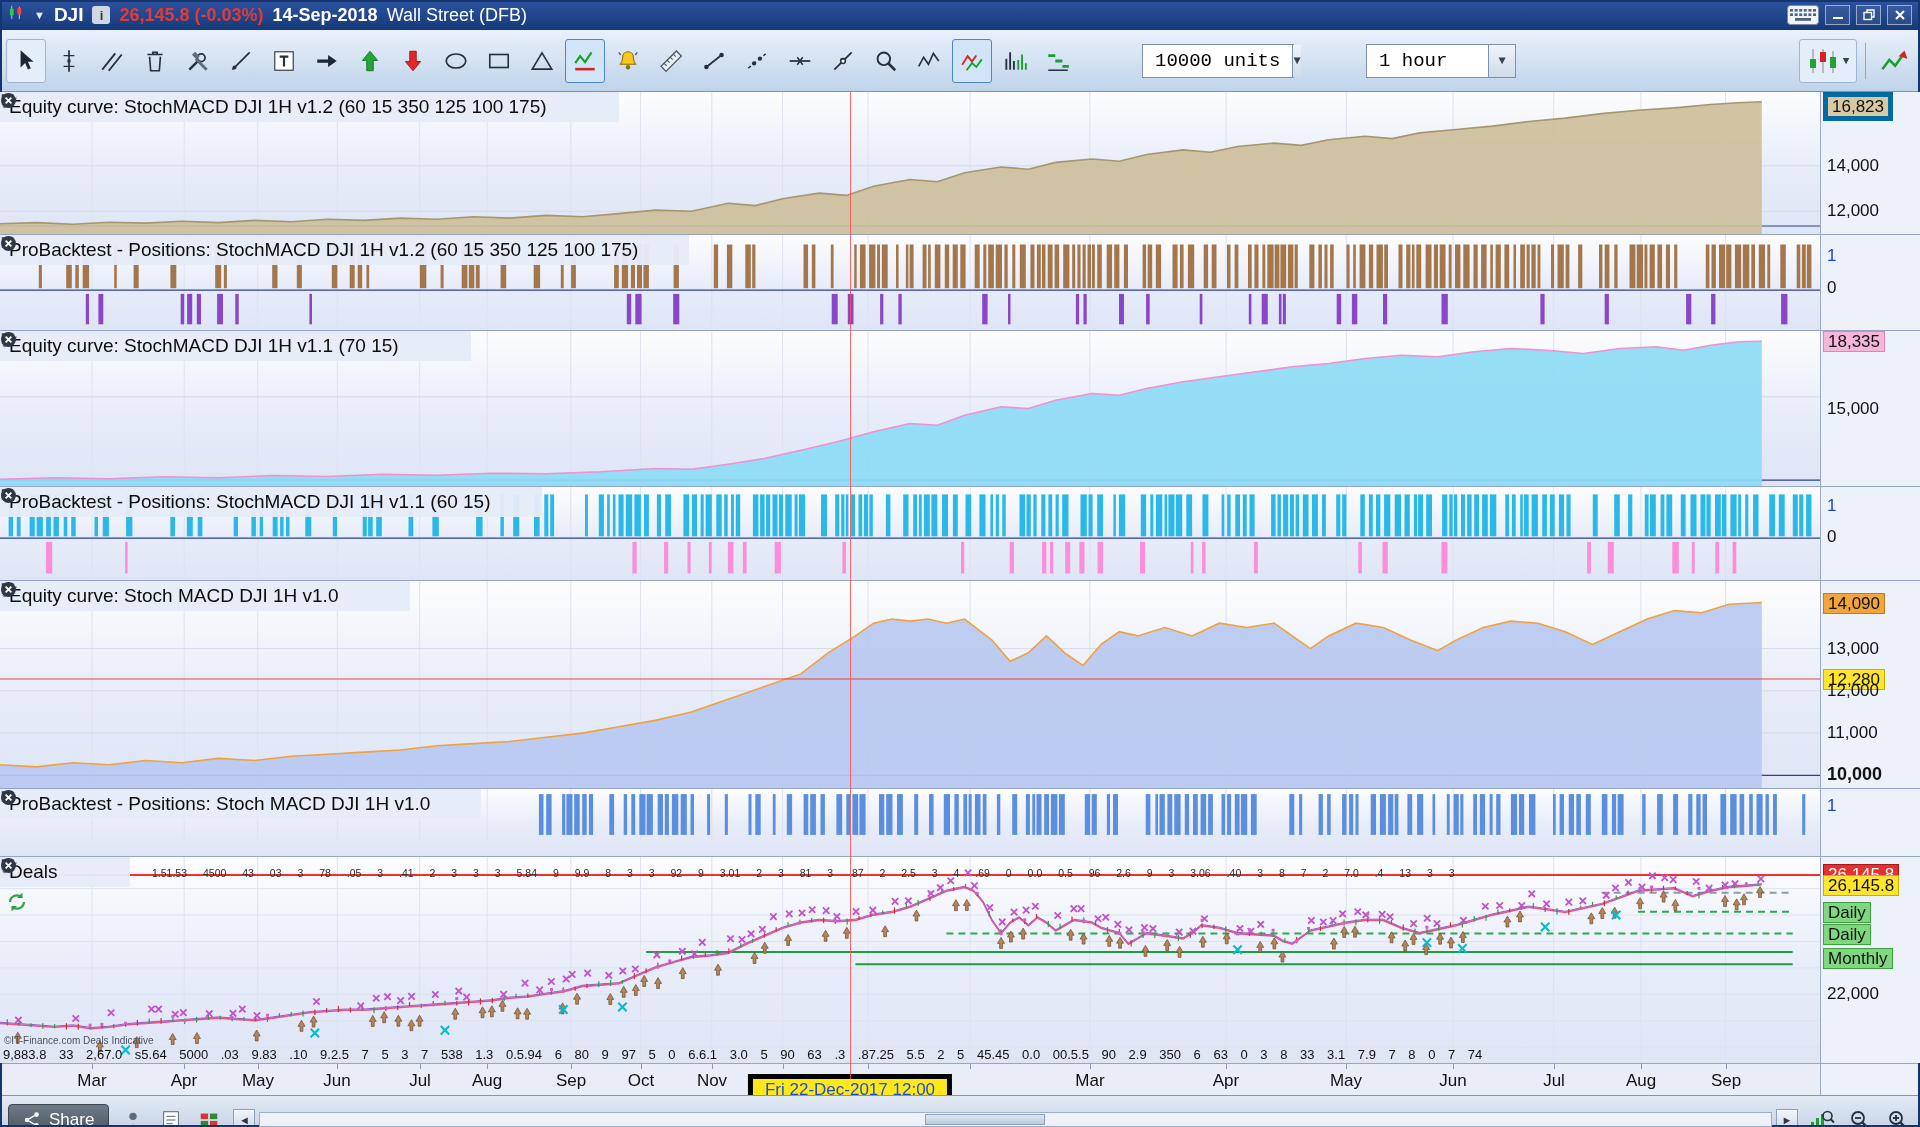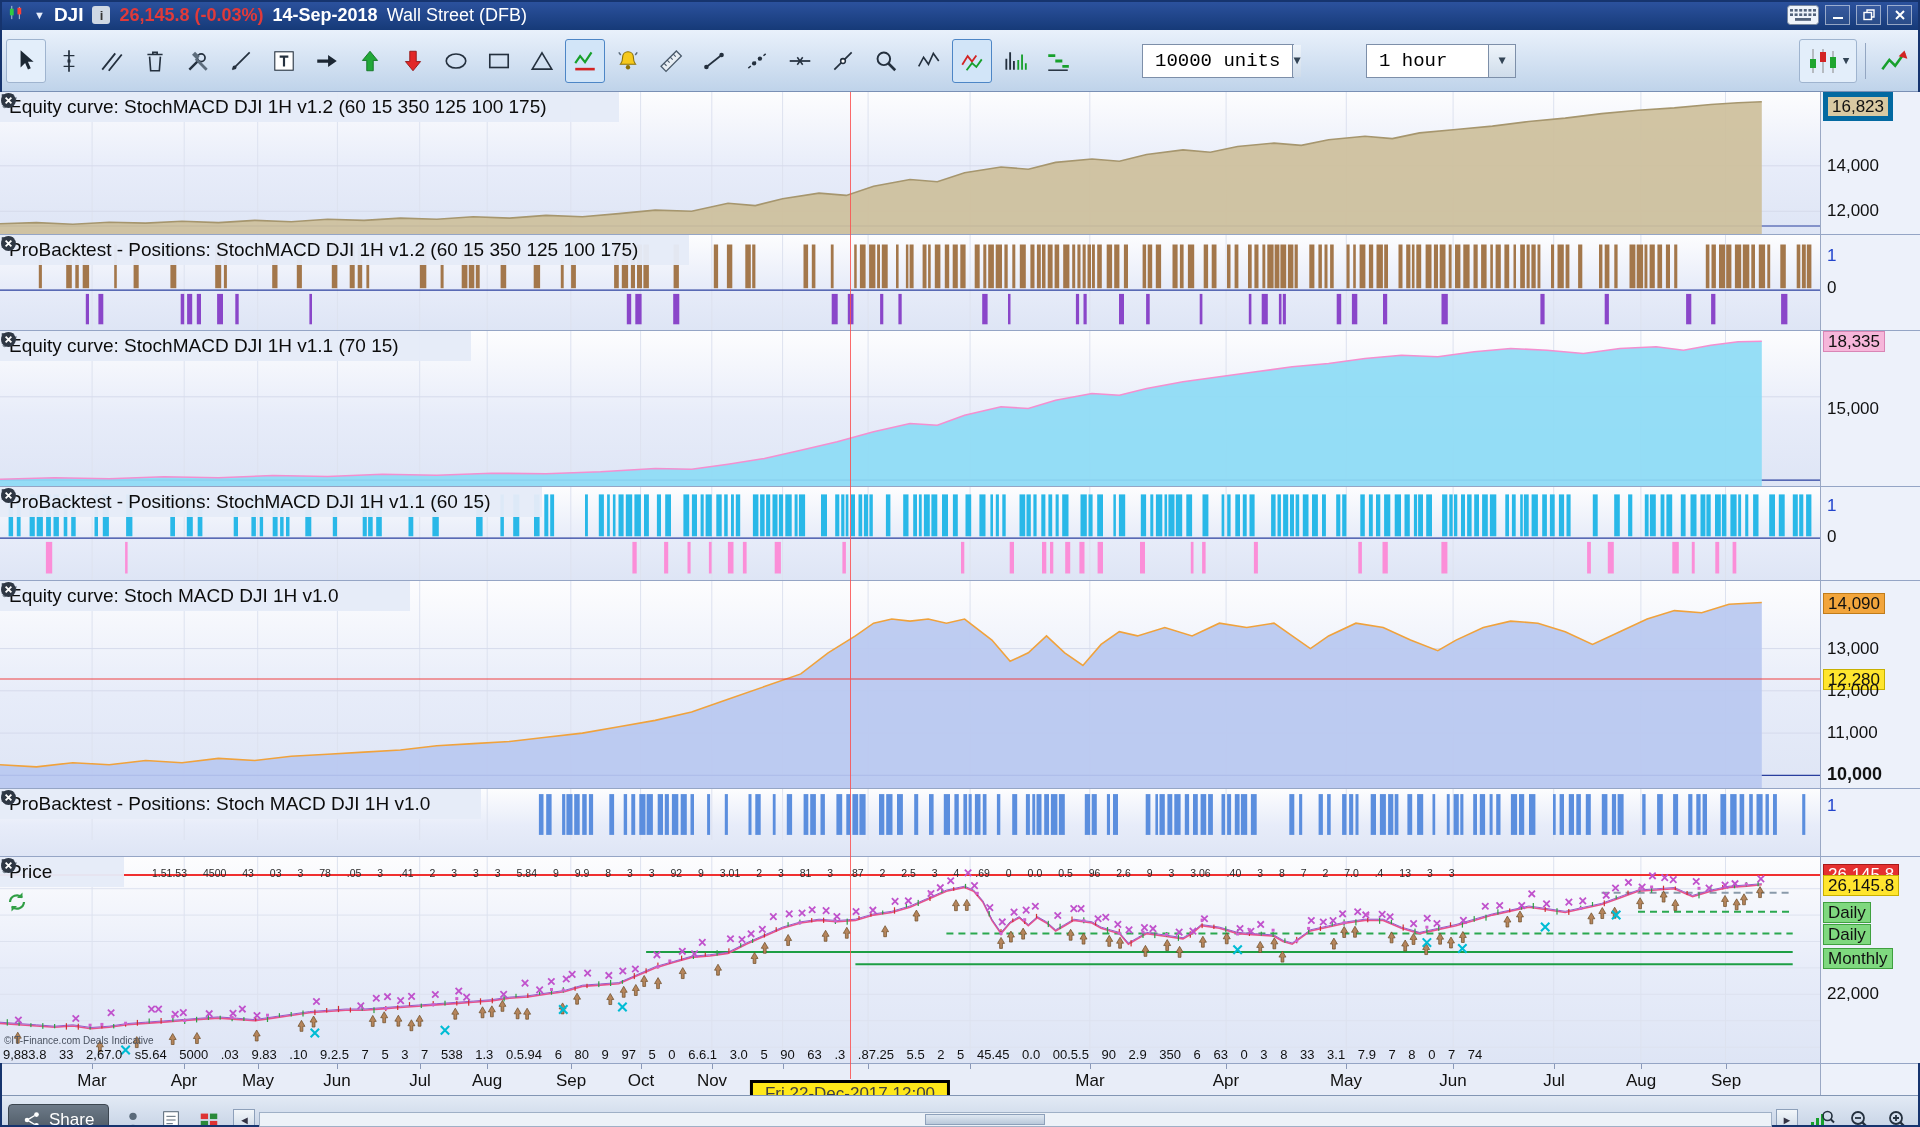--- a/index.html
+++ b/index.html
@@ -65,22 +65,22 @@
     white-space:nowrap;overflow:hidden;word-spacing:9px;z-index:4;}
   .copyright{position:absolute;bottom:17px;left:4px;font-size:10px;color:#4a5260;z-index:4;}
   .refresh-ico{position:absolute;top:34px;left:6px;z-index:5;}
 
   
   .xrow{display:flex;height:32px;border-top:1px solid #95a5c5;background:#e8edf8;}
   .xaxis{position:relative;width:1820px;overflow:hidden;}
   .xcorner{width:100px;border-left:1px solid #9aa8c4;background:#edf1fa;}
   .mlabel{position:absolute;bottom:4px;transform:translateX(-50%);font-size:17px;color:#111;}
   .mtick{position:absolute;top:0;width:1px;height:5px;background:#8a98b8;}
-  .datechip{position:absolute;top:16px;transform:translateX(-50%);background:#ffe81a;border:3px solid #000000;
-    padding:1px 12px;font-size:17px;color:#404040;z-index:3;white-space:nowrap;}
+  .datechip{position:absolute;top:10px;transform:translateX(-50%);background:#ffe81a;border:5px solid #000000;
+    padding:1px 12px;font-size:17px;color:#1d4ed8;z-index:3;white-space:nowrap;}
 
   
   .bbar{display:flex;align-items:center;height:48px;background:linear-gradient(#e2eaf5,#bccadf);
     border-top:1px solid #8296b4;padding:0 8px;gap:10px;}
   .share{display:flex;align-items:center;gap:8px;background:linear-gradient(#6d7a88,#48545f);color:#fff;
     border-radius:4px;height:32px;padding:0 14px;font-size:17px;border:1px solid #3c4650;flex:none;}
   .bico{width:28px;height:28px;display:flex;align-items:center;justify-content:center;flex:none;}
   .scrollwrap{flex:1;display:flex;align-items:center;gap:4px;}
   .sbtn{width:22px;height:22px;background:linear-gradient(#f2f6fa,#ccd8e6);border:1px solid #8da0ba;
     display:flex;align-items:center;justify-content:center;font-size:11px;color:#334;flex:none;}
@@ -1533,21 +1533,21 @@
             <path d="M1731.8012212032768 23.490146061071606L1738.2012212032769 29.890146061071604M1738.2012212032769 23.490146061071606L1731.8012212032768 29.890146061071604" stroke="#c052cc" stroke-width="1.8" fill="none"></path>
             <path d="M1733.1513169592097 47.819959024378505L1736.6513169592097 41.819959024378505L1740.1513169592097 47.819959024378505L1738.0513169592098 47.819959024378505L1738.0513169592098 52.819959024378505L1735.2513169592096 52.819959024378505L1735.2513169592096 47.819959024378505Z" fill="#b5855c" stroke="#6b4a24" stroke-width="0.7"></path>
             <rect x="1745.7" y="25.1" width="1.2" height="4.3" fill="#2f9e44"></rect>
             <rect x="1744.8" y="25.6" width="3" height="3" fill="#d060d0"></rect>
             <path d="M1740.4823293876404 42.78849313455457L1743.9823293876404 36.78849313455457L1747.4823293876404 42.78849313455457L1745.3823293876405 42.78849313455457L1745.3823293876405 47.78849313455457L1742.5823293876404 47.78849313455457L1742.5823293876404 42.78849313455457Z" fill="#b5855c" stroke="#6b4a24" stroke-width="0.7"></path>
             <rect x="1757.5" y="24.5" width="1.2" height="4.8" fill="#2f9e44"></rect>
             <path d="M1757.6896196152768 18.73228703560522L1764.089619615277 25.13228703560522M1764.089619615277 18.73228703560522L1757.6896196152768 25.13228703560522" stroke="#c052cc" stroke-width="1.8" fill="none"></path>
             <path d="M1756.5214856906082 35.58850346049508L1760.0214856906082 29.588503460495083L1763.5214856906082 35.58850346049508L1761.4214856906083 35.58850346049508L1761.4214856906083 40.58850346049508L1758.621485690608 40.58850346049508L1758.621485690608 35.58850346049508Z" fill="#b5855c" stroke="#6b4a24" stroke-width="0.7"></path>
           </svg>
         <div class="ptitle">
-          <span>Price</span>
+          <span>Deals</span>
           <span class="ticon">
               <svg width="17" height="17" viewBox="0 0 16 16">
                 <path d="M13.2 2.2a3.4 3.4 0 0 0-4.4 4L3 12a1.9 1.9 0 1 0 2.7 2.7l5.8-5.8a3.4 3.4 0 0 0 3.9-4.5l-2.1 2.1-1.9-.5-.5-1.9z" fill="#77828f"></path>
               </svg>
             </span>
           <span class="ticon">
               <svg width="15" height="15" viewBox="0 0 16 16">
                 <rect x="2.5" y="3" width="11" height="10" fill="#fff" stroke="#3c4654" stroke-width="1.3"></rect>
                 <rect x="2.5" y="3" width="11" height="3" fill="#3c4654"></rect>
               </svg>

